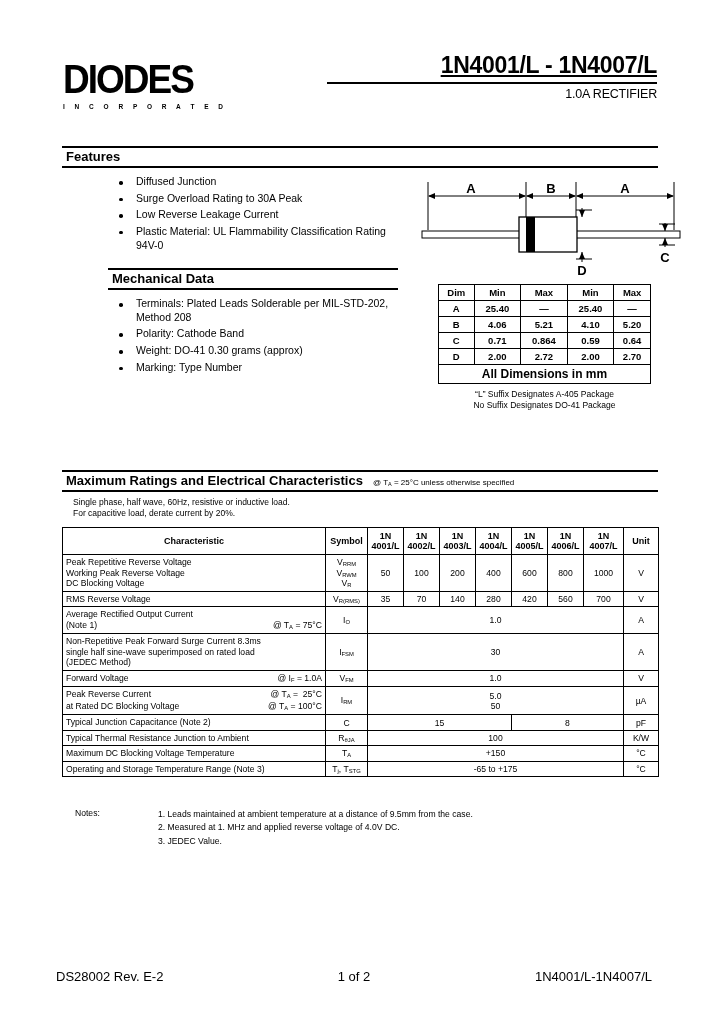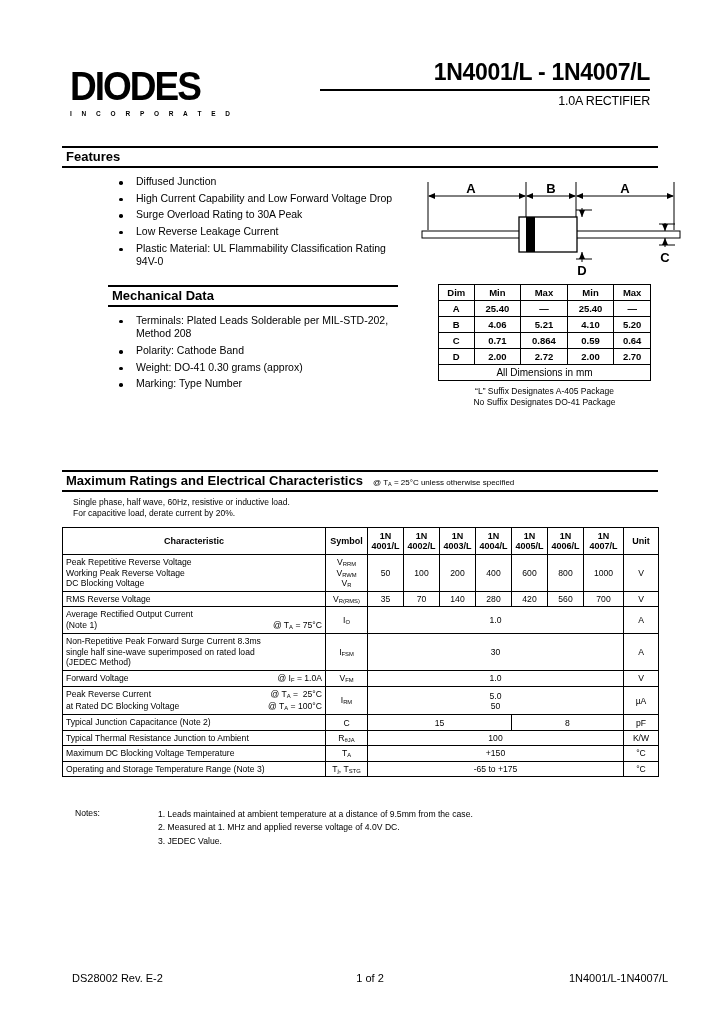--- a/index.html
+++ b/index.html
@@ -6,21 +6,21 @@
   * { box-sizing: border-box; }
   html, body { margin: 0; padding: 0; }
   body {
     width: 720px; height: 1012px;
     background: #ffffff;
     font-family: "Liberation Sans", sans-serif;
     color: #000000;
     position: relative;
     overflow: hidden;
   }
-  .page { position: relative; width: 720px; height: 1012px; padding: 8px; border-radius: 20px; }
+  .page { position: relative; width: 720px; height: 1012px; padding: 1px; border-radius: 20px; }
 
   
   .header { position: relative; height: 110px; }
   .logo-block {
     position: absolute; left: 62px; top: 58px; width: 180px;
   }
   .logo-word {
     font-family: "Liberation Sans", sans-serif;
     font-weight: bold; font-size: 37px; letter-spacing: -2px;
     line-height: 0.95; color: #000;
@@ -28,21 +28,21 @@
     transform: scaleY(1.12); transform-origin: left top;
   }
   .logo-sub {
     font-size: 6.5px; font-weight: bold; letter-spacing: 4.0px;
     margin-top: 9px; color: #000;
   }
   .title-block {
     position: absolute; right: 62px; top: 52px; width: 330px; text-align: right;
   }
   .doc-title {
-    font-size: 23px; font-weight: bold; letter-spacing: -0.3px; line-height: 1.1;
+    font-size: 23px; font-weight: bold; letter-spacing: -0.3px; line-height: 1.1; text-decoration: underline;
   }
   .title-rule { border-top: 2.5px solid #000; margin: 4px 0 3px 0; }
   .doc-subtitle { font-size: 12.5px; font-weight: normal; letter-spacing: -0.2px; }
 
   
   .section-head {
     position: relative;
     border-top: 2.2px solid #000;
     border-bottom: 2.2px solid #000;
     padding: 1px 0 2px 4px;
@@ -77,21 +77,21 @@
   table.dim {
     border-collapse: collapse; width: 213px; margin: 0 auto 0 22px;
     font-size: 9.5px;
   }
   table.dim td, table.dim th {
     border: 1px solid #000; text-align: center; padding: 2px 0 2px 0;
     font-weight: bold; height: 16px;
   }
   table.dim td.blank { border-left: none; border-top: none; }
   table.dim tr.hdr td { font-weight: bold; }
-  table.dim td.allmm { font-weight: normal; font-size: 10px; text-align: center; }
+  table.dim td.allmm { font-weight: bold; font-size: 12px; text-align: center; }
   .suffix-note {
     font-size: 8.5px; text-align: center; margin-top: 5px; line-height: 1.35;
     margin-left: 22px; width: 213px;
   }
 
   
   .maxratings-wrap { position: absolute; left: 62px; top: 470px; width: 596px; }
   .pre-note { font-size: 8.5px; line-height: 1.35; margin: 5px 0 7px 11px; }
 
   table.ratings {
@@ -114,22 +114,22 @@
   .clearfix::after { content: ""; display: block; clear: both; }
 
   
   .notes { position: absolute; left: 75px; top: 808px; font-size: 8.6px; }
   .notes .lbl { position: absolute; left: 0; top: 0; }
   .notes ol { list-style: none; margin: 0; padding: 0 0 0 83px; }
   .notes ol li { line-height: 1.55; white-space: nowrap; }
 
   
   .footer {
-    position: absolute; left: 72px; bottom: 28px; width: 596px;
-    display: flex; justify-content: space-between; font-size: 11px;
+    position: absolute; left: 56px; bottom: 28px; width: 596px;
+    display: flex; justify-content: space-between; font-size: 13px;
   }
   .footer .center { position: absolute; left: 50%; transform: translateX(-50%); }
 </style>
 </head>
 <body>
 
 <div class="page">
 
   <div class="header">
     <div class="logo-block">
@@ -147,21 +147,20 @@
     <div class="section-head">
       <span>Features</span>
     </div>
   </div>
 
   <div class="cols" style="position:absolute; left:0; top:168px; width:720px; height:300px;">
 
     <div class="left-col">
       <ul class="bullets">
         <li>Diffused Junction</li>
-        <li>High Current Capability and Low Forward Voltage Drop</li>
         <li>Surge Overload Rating to 30A Peak</li>
         <li>Low Reverse Leakage Current</li>
         <li>Plastic Material: UL Flammability Classification Rating 94V-0</li>
       </ul>
 
       <div style="margin-top:16px;">
         <div class="section-head">
           <span>Mechanical Data</span>
         </div>
       </div>

